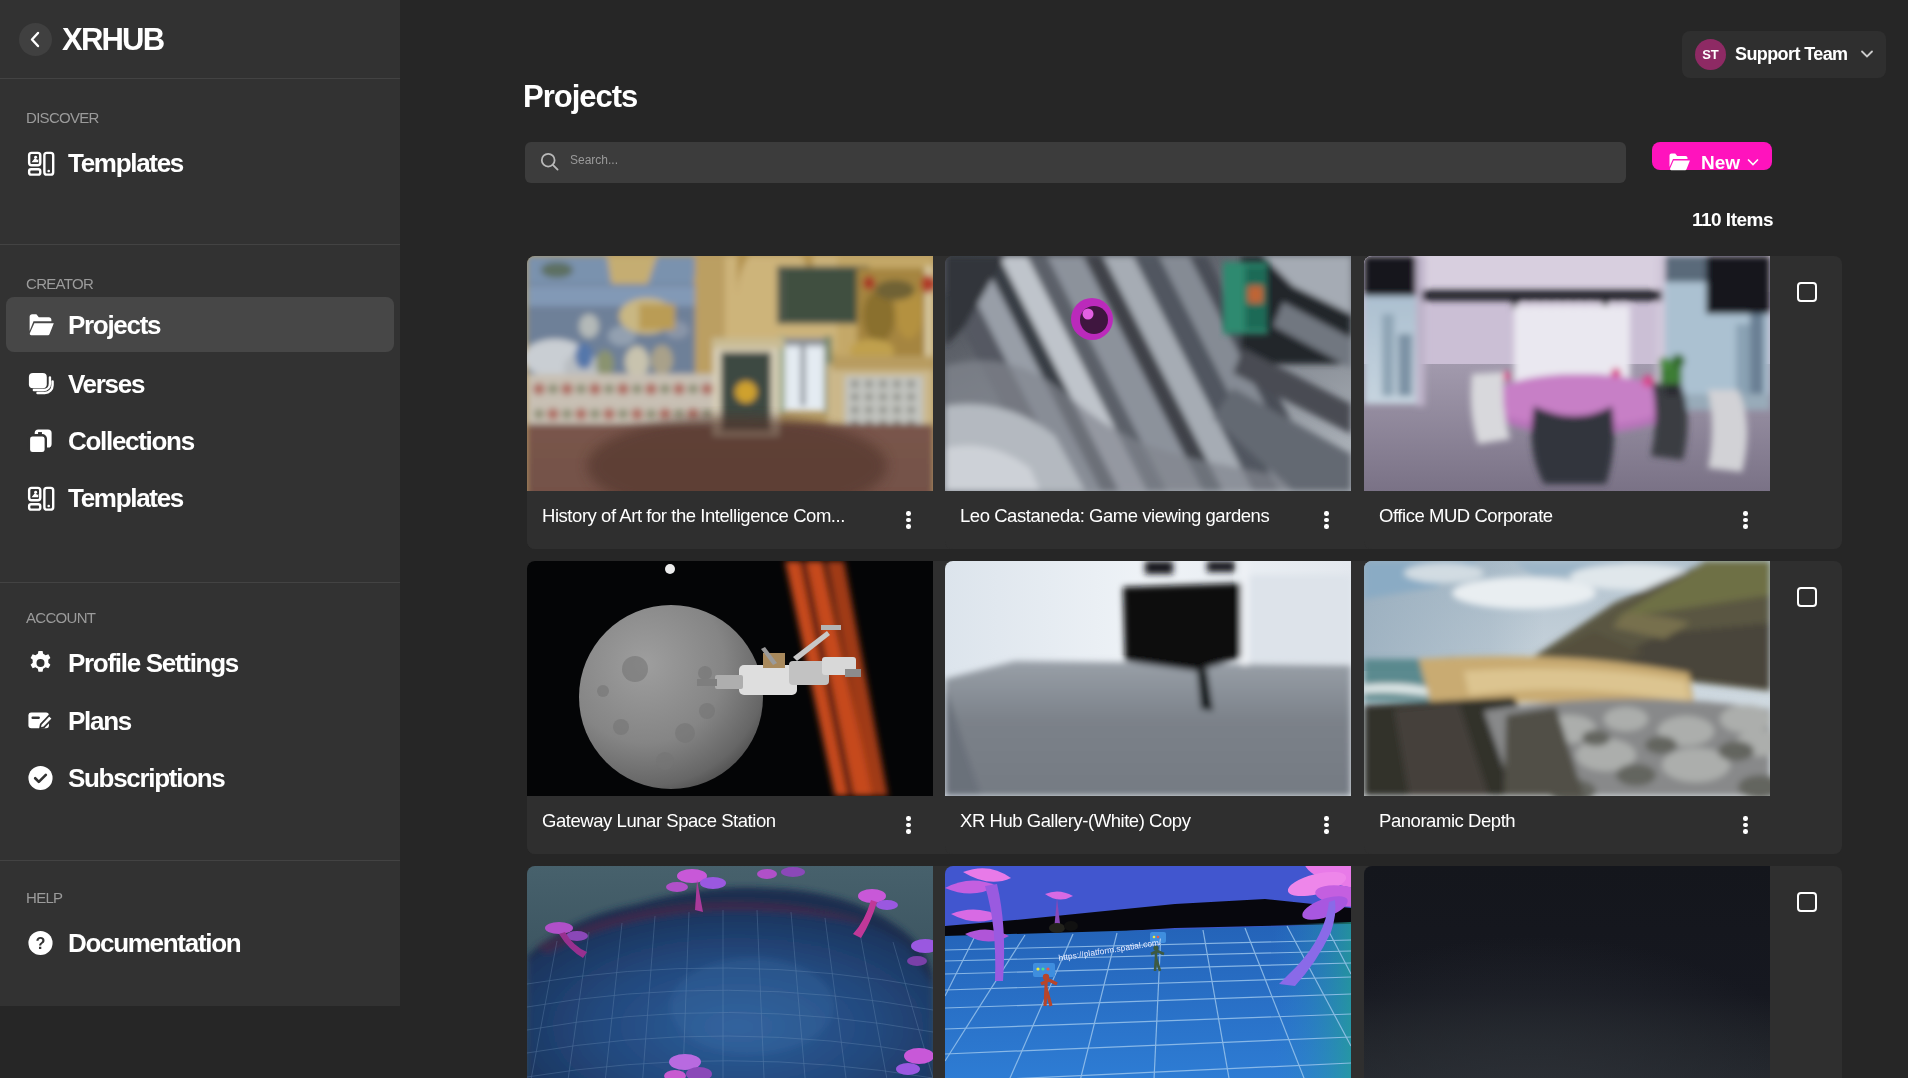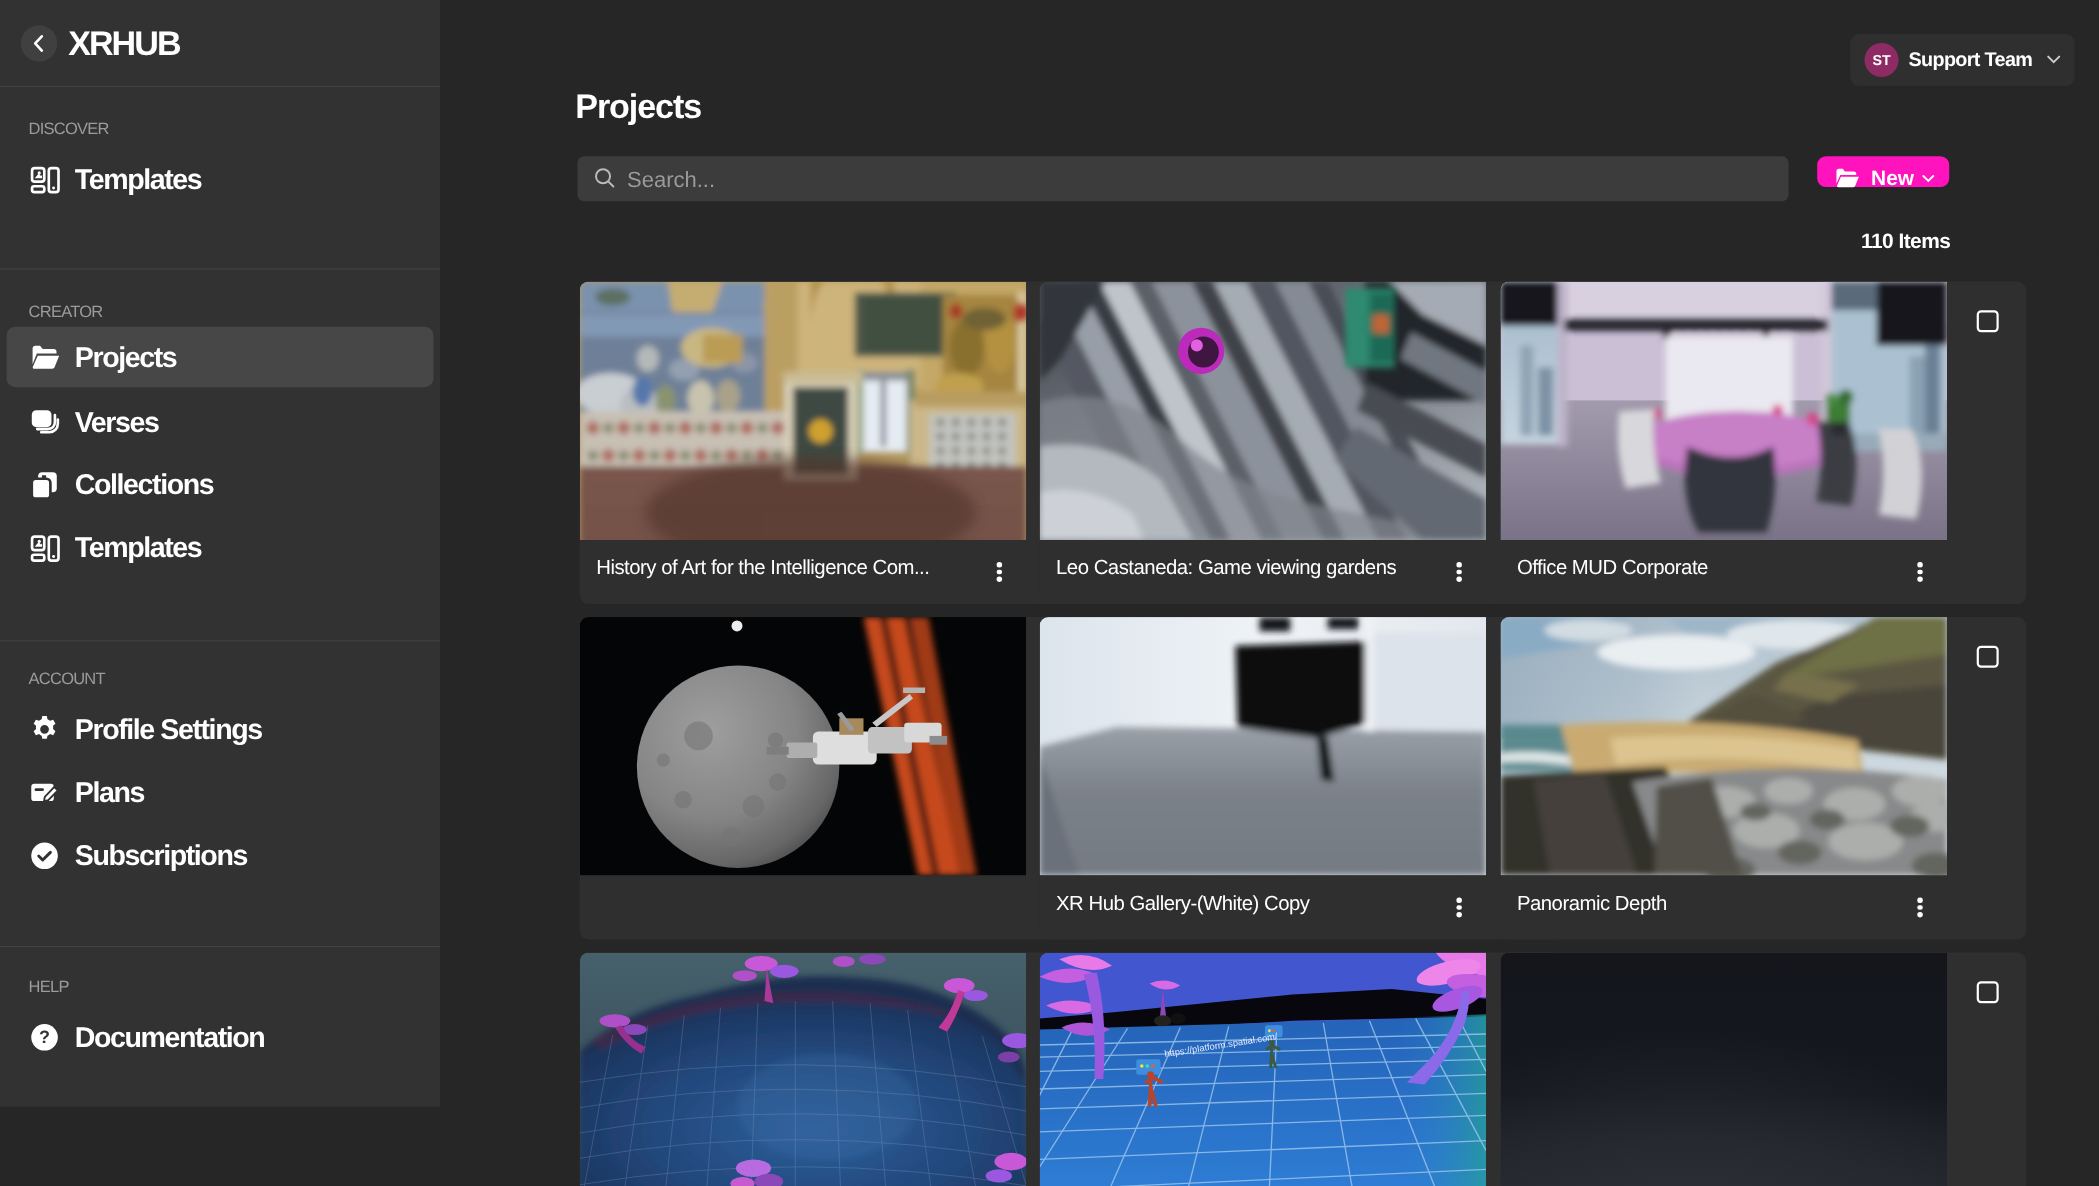--- a/index.html
+++ b/index.html
@@ -16,21 +16,21 @@
   #selrect { position:absolute; left:6px; top:297px; width:388px; height:55px; background:#474747; border-radius:8px; }
   #backbtn { position:absolute; left:19px; top:23px; width:33px; height:33px; border-radius:50%; background:#404040; }
   #logo { position:absolute; left:62px; top:22px; font-size:31px; font-weight:bold; color:#fff; letter-spacing:-1.8px;}
   
   #support { position:absolute; left:1682px; top:31px; width:204px; height:47px; background:#2f2f2f; border-radius:8px; }
   #avatar { position:absolute; left:13px; top:8px; width:31px; height:31px; border-radius:50%; background:#8e2a64;
      color:#fff; font-size:13px; font-weight:bold; text-align:center; line-height:31px; }
   #supname { position:absolute; left:53px; top:13px; font-size:18px; font-weight:bold; color:#fff; letter-spacing:-0.6px; }
   #h1 { position:absolute; left:523px; top:79px; font-size:31px; font-weight:bold; color:#fff; letter-spacing:-1px; }
   #search { position:absolute; left:525px; top:142px; width:1101px; height:41px; background:#3c3c3c; border-radius:6px; }
-  #search .ph { position:absolute; left:45px; top:11px; font-size:20px; color:#9a9a9a;text-align:right; }
+  #search .ph { position:absolute; left:45px; top:11px; font-size:12px; color:#9a9a9a;text-align:right; }
   #newbtn { position:absolute; left:1652px; top:142px; width:120px; height:28px; background:#ff13bd; border-radius:8px; }
   #newbtn .tx { position:absolute; left:49px; top:10px; font-size:19px; font-weight:bold; color:#fff; }
   #items { position:absolute; left:1525px; top:209px; width:248px; text-align:right; font-size:19px; font-weight:bold; color:#fff; letter-spacing:-0.5px; }
   
   .card { position:absolute; width:478px; height:293px; border-radius:8px; overflow:hidden; background:#2f2f2f; }
   .card .img { position:absolute; left:0; top:0; width:406px; height:235px; overflow:hidden; }
   .card .img svg { display:block; }
   .card .ft { position:absolute; left:0; top:235px; width:406px; height:58px; background:#2f2f2f; }
   .card .title { position:absolute; left:15px; top:calc(50% - 4px); transform:translateY(-50%); font-size:18.5px; color:#fff; letter-spacing:-0.45px;
      white-space:nowrap; }
@@ -454,20 +454,28 @@
       <rect x="188" y="114" width="28" height="14" rx="2" fill="#aeaeae"></rect>
       <rect x="170" y="118" width="20" height="7" fill="#7e7e7e"></rect>
       <rect x="236" y="92" width="22" height="15" fill="#a8895c"></rect>
       <path d="M266 96 L300 70 L303 74 L270 100 Z" fill="#c8c8c8"></path>
       <rect x="294" y="64" width="20" height="5" fill="#b4b4b4"></rect>
       <path d="M246 104 L234 88 L238 86 L250 102 Z" fill="#9a9a9a"></path>
       <rect x="318" y="108" width="16" height="8" fill="#8c8c8c"></rect>
     </g>
   </svg>
     </div>
+  <div class="ft">
+      <div class="title">Gateway Lunar Space Station</div>
+      <div class="dots">
+        <i></i>
+        <i></i>
+        <i></i>
+      </div>
+    </div>
   <div class="cb"></div>
 </div>
 <div class="card" style="left:945px; top:561px;">
   <div class="img">
       <svg width="406" height="235" viewBox="0 0 406 235">
     <defs>
       <linearGradient id="t5fl" x1="0" y1="0" x2="0" y2="1">
             <stop offset="0" stop-color="#99a0a8"></stop>
             <stop offset="0.45" stop-color="#7b8189"></stop>
             <stop offset="1" stop-color="#757b83"></stop>

